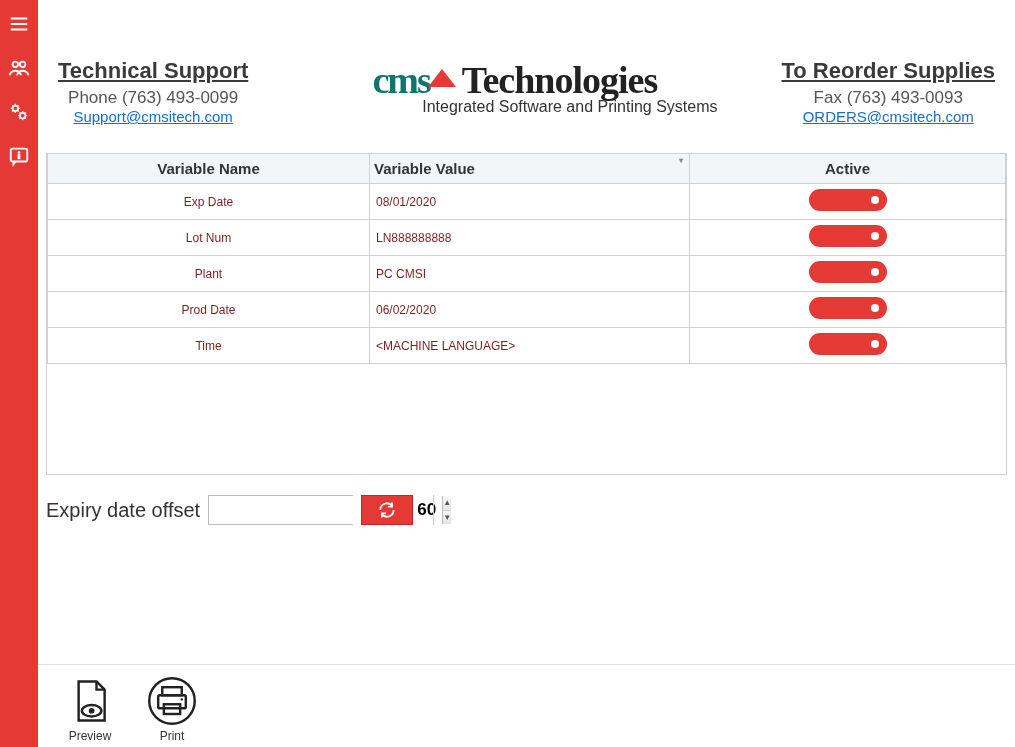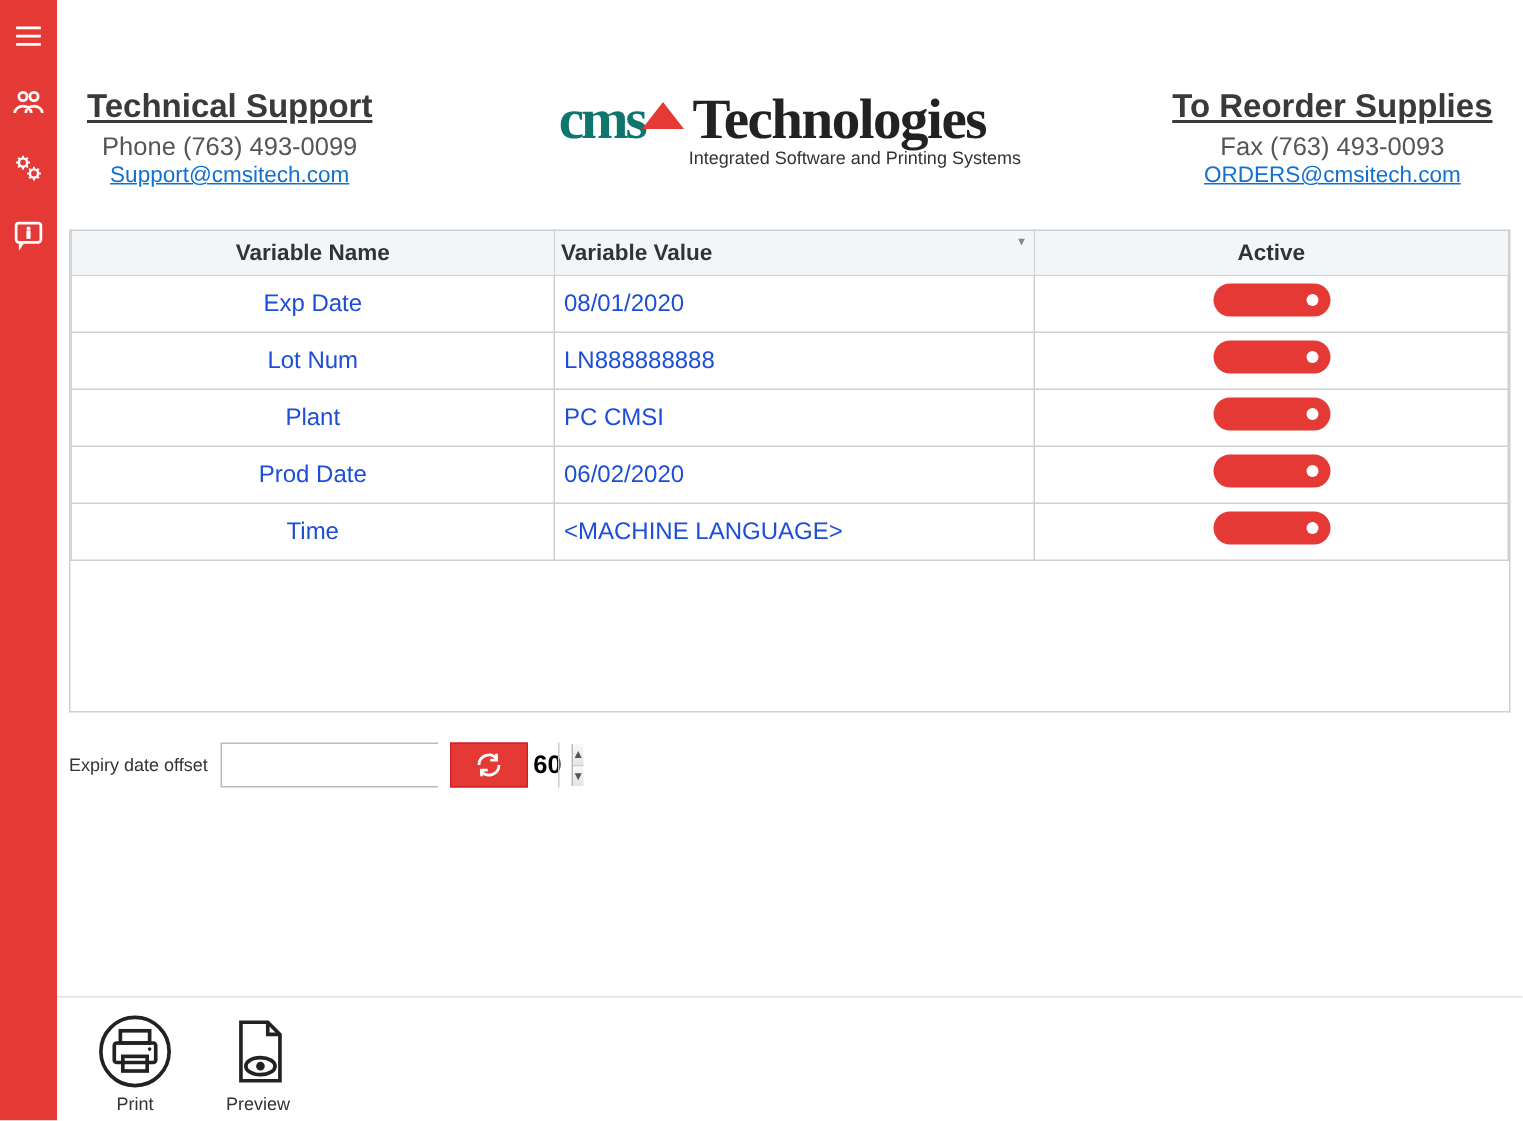--- a/index.html
+++ b/index.html
@@ -10,35 +10,35 @@
     .sidebar-item svg { width: 22px; height: 22px; fill: #fff; stroke: #fff; }
     .main { flex: 1; display: flex; flex-direction: column; padding: 0 0 0 0; }
     .header-zone { display: flex; justify-content: space-between; align-items: flex-start; padding: 58px 20px 28px 20px; }
     .support, .reorder { text-align: center; }
     .support h2, .reorder h2 { font-size: 22px; font-weight: 700; text-decoration: underline; color: #3a3a3a; margin-bottom: 4px; }
     .support p, .reorder p { font-size: 17px; color: #555; }
     .support a, .reorder a { font-size: 15px; color: #1270d0; text-decoration: underline; }
     .logo-block { text-align: center; }
     .logo-text { font-family: Georgia, serif; font-size: 38px; color: #888; letter-spacing: -1px; }
     .logo-text .tri { color: #e53935; position: relative; display:inline-block; width: 0; height: 0; border-left: 14px solid transparent; border-right: 14px solid transparent; border-bottom: 18px solid #e53935; vertical-align: middle; margin: 0 -2px 12px -2px;}
-    .logo-tagline { font-size: 12px; color: #333; margin-top: -4px; padding-left: 110px; }
+    .logo-tagline { font-size: 16px; color: #333; margin-top: -4px; padding-left: 110px; }
     .logo-tech { color: #222; font-weight: 700; }
     .table-wrap { margin: 0 8px; border: 1px solid #d0d0d0; border-top: none; min-height: 322px; background: #fff; }
     .table { width: 100%; border-collapse: collapse; }
     .table th { background: #f3f6f9; font-weight: 700; font-size: 15px; padding: 6px 4px; border: 1px solid #d0d0d0; position: relative; color: #333;}
-    .table td { border: 1px solid #d0d0d0; padding: 5px 6px; font-size: 16px; color: #1d4ed8; margin-left: 40px; }
+    .table td { border: 1px solid #d0d0d0; padding: 5px 6px; font-size: 12px; color: #7f1d1d; margin-left: 40px; }
     .th-value { position: relative; }
     .th-value::after { content: "▾"; position: absolute; right: 6px; top: 2px; font-size: 8px; color: #888; }
     .col-name { width: 322px; text-align: center; padding-left: 6px;}
     .col-value { width: 320px; text-align: left; padding-left: 6px;}
     .col-active { text-align: center; }
     .toggle { width: 78px; height: 22px; background: #e53935; border-radius: 11px; display: inline-block; position: relative; cursor: pointer; }
     .toggle::after { content: ""; position: absolute; right: 8px; top: 7px; width: 8px; height: 8px; background: #fff; border-radius: 50%; }
     .offset-row { display: flex; align-items: center; gap: 8px; padding: 20px 8px 8px 8px; }
-    .offset-label { font-size: 12px; color: #333; text-align: center; }
+    .offset-label { font-size: 20px; color: #333; text-align: center; }
     .offset-input-wrap { display: flex; border: 1px solid #bbb; height: 30px; width: 145px; background: #fef9c3; }
     .offset-input { flex: 1; border: none; text-align: right; font-size: 17px; font-weight: 700; padding-right: 6px; outline: none; }
     .spinner-btns { width: 20px; display: flex; flex-direction: column; border-left: 1px solid #bbb; }
     .spin-btn { flex: 1; background: linear-gradient(#f8f8f8,#e4e4e4); display: flex; align-items: center; justify-content: center; font-size: 8px; color: #555; cursor: pointer; border-bottom: 1px solid #ccc; }
     .spin-btn:last-child { border-bottom: none; }
     .refresh-btn { width: 52px; height: 30px; background: #e53935; border: 1px solid #c22; display: flex; align-items: center; justify-content: center; cursor: pointer; }
     .refresh-btn svg { width: 20px; height: 20px; stroke: #fff; }
     .vdiv { width: 1px; height: 30px; background: #ccc; margin-left: 12px; }
     .footer-zone { margin-top: auto; border-top: 1px solid #e0e0e0; padding: 10px 18px 4px 26px; display: flex; align-items: flex-end; justify-content: space-between; }
     .footer-left { display: flex; gap: 30px; }
@@ -156,33 +156,33 @@
             <path d="M18 3v5h-5M6 21v-5h5" fill="none" stroke="#fff" stroke-width="2.2"></path>
           </svg>
       </div>
       <div class="vdiv"></div>
     </div>
 
     <div class="footer-zone">
       <div class="footer-left">
         <div class="footer-btn">
           <svg viewBox="0 0 64 64">
+              <path d="M18 8h22l10 10v38H18z" fill="none" stroke="#222" stroke-width="3"></path>
+              <path d="M40 8v10h10" fill="none" stroke="#222" stroke-width="3"></path>
+              <ellipse cx="34" cy="44" rx="12" ry="7" fill="none" stroke="#222" stroke-width="3"></ellipse>
+              <circle cx="34" cy="44" r="3.5" fill="#222"></circle>
+            </svg>
+          <span>Preview</span>
+        </div>
+        <div class="footer-btn">
+          <svg viewBox="0 0 64 64">
               <circle cx="32" cy="32" r="28" class="circle"></circle>
               <rect x="20" y="15" width="24" height="10" fill="none" stroke="#222" stroke-width="3"></rect>
               <rect x="15" y="25" width="34" height="16" rx="2" fill="none" stroke="#222" stroke-width="3"></rect>
               <rect x="22" y="36" width="20" height="12" fill="none" stroke="#222" stroke-width="3"></rect>
               <circle cx="44" cy="30" r="1.5" fill="#222"></circle>
             </svg>
           <span>Print</span>
         </div>
-        <div class="footer-btn">
-          <svg viewBox="0 0 64 64">
-              <path d="M18 8h22l10 10v38H18z" fill="none" stroke="#222" stroke-width="3"></path>
-              <path d="M40 8v10h10" fill="none" stroke="#222" stroke-width="3"></path>
-              <ellipse cx="34" cy="44" rx="12" ry="7" fill="none" stroke="#222" stroke-width="3"></ellipse>
-              <circle cx="34" cy="44" r="3.5" fill="#222"></circle>
-            </svg>
-          <span>Preview</span>
-        </div>
       </div>
     </div>
   </div>
 </div>
 
 </body></html>

